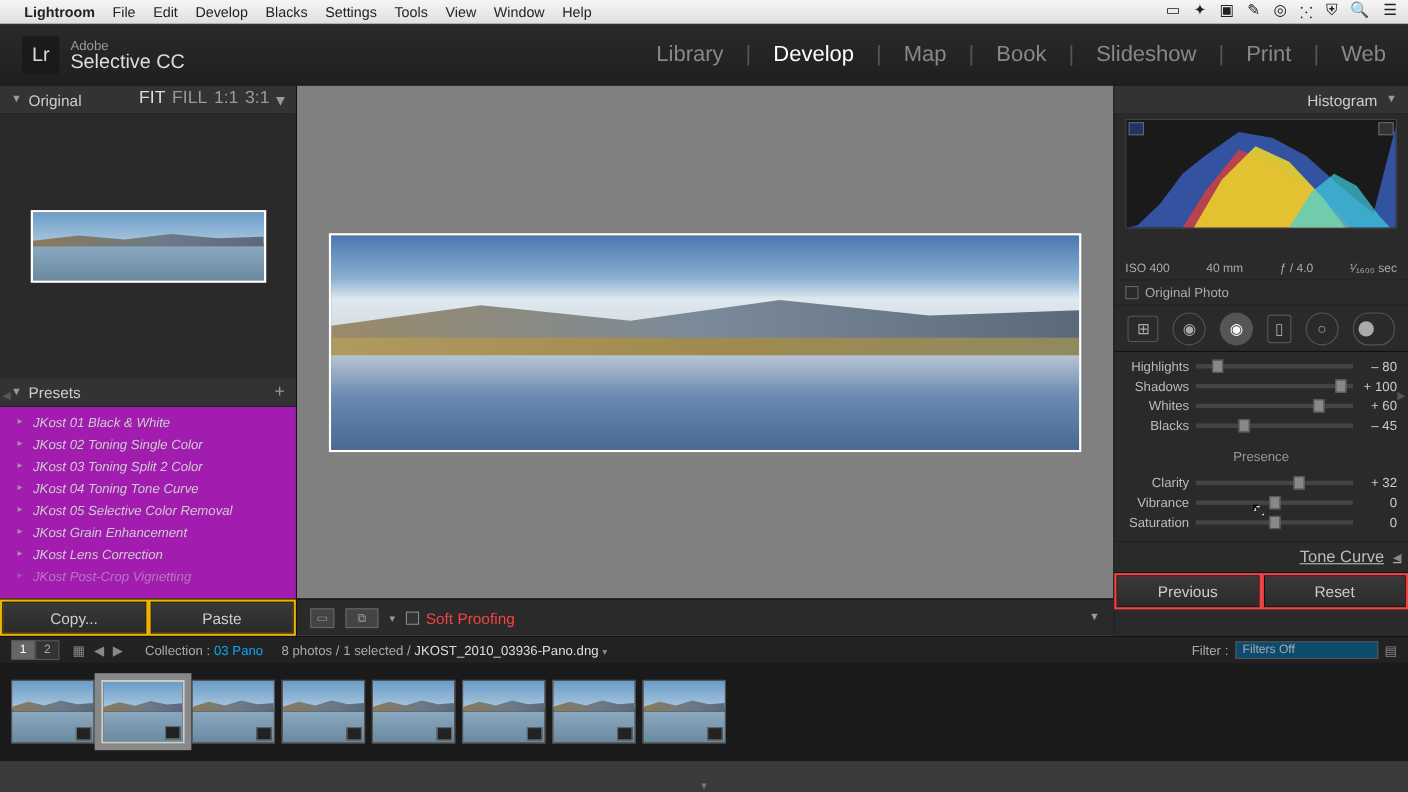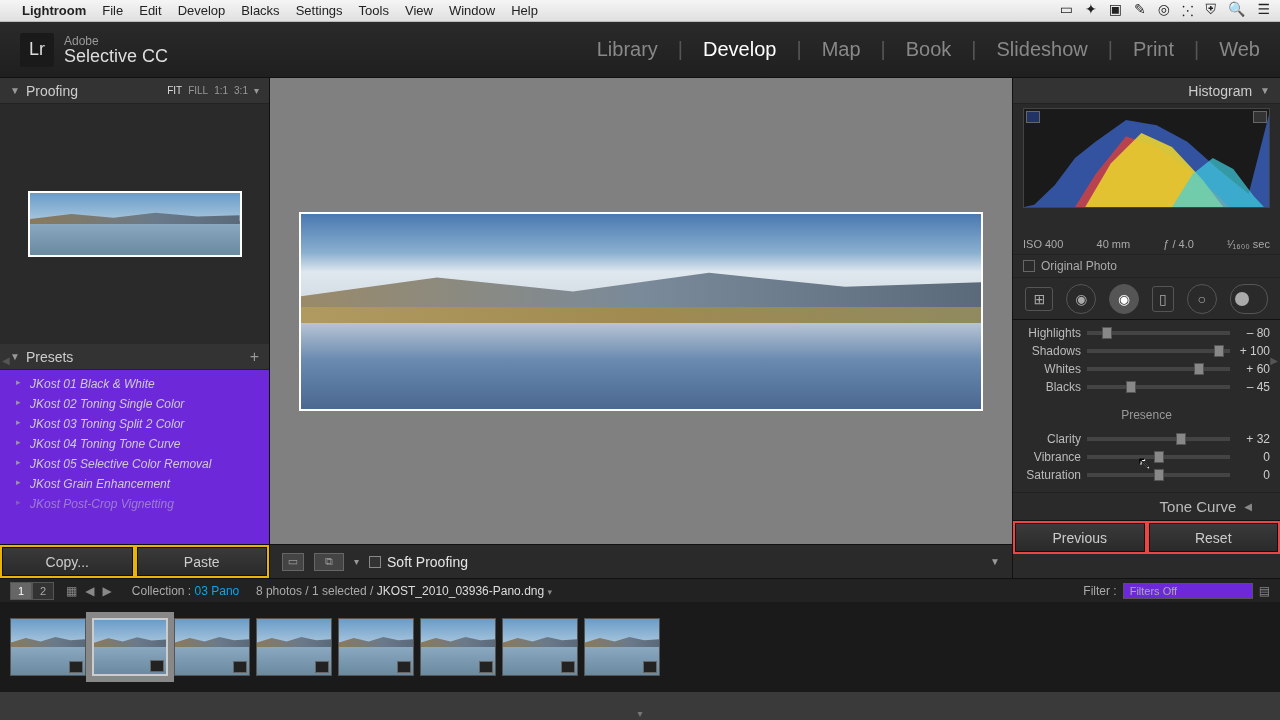--- a/index.html
+++ b/index.html
@@ -27,48 +27,48 @@
 
 .main { display: flex; height: 500px; }
 .left-panel, .right-panel { width: 270px; background: #2a2a2a; display: flex; flex-direction: column; }
 .left-panel { border-right: 1px solid #111; }
 .right-panel { border-left: 1px solid #111; width: 268px; }
 .center { flex: 1; background: #808080; display: flex; flex-direction: column; position: relative; }
 
 
 .panel-header { height: 26px; background: #333; display: flex; align-items: center; padding: 0 10px; font-size: 14px; color: #ccc; border-bottom: 1px solid #222; }
 .panel-header .tri { font-size: 10px; margin-right: 6px; color: #999; }
-.panel-header .zoom-opts { margin-left: auto; font-size: 10px; color: #999; display: flex; gap: 6px; }
+.panel-header .zoom-opts { margin-left: auto; font-size: 16px; color: #999; display: flex; gap: 6px; }
 .panel-header .right-tri { margin-left: auto; font-size: 10px; color: #999; }
 .panel-header .plus { margin-left: auto; color: #999; font-size: 16px; }
 
 
 .nav-body { height: 240px; background: #2a2a2a; display: flex; align-items: center; justify-content: center; }
 .nav-thumb { width: 214px; height: 66px; border: 2px solid #fff; background: #777; position: relative; overflow: hidden; }
 .land-sky { position:absolute; top:0; left:0; right:0; height:45%; background: linear-gradient(#6a9cc8,#a8c6dd); }
 .land-mtn { position:absolute; top:30%; left:0; right:0; height:20%; background: linear-gradient(90deg,#8a7a5a 0%, #6a7a8a 60%, #5a6a7a 100%); clip-path: polygon(0 60%, 20% 20%, 40% 50%, 60% 10%, 80% 40%, 100% 30%, 100% 100%, 0 100%); }
 .land-water { position:absolute; bottom:0; left:0; right:0; height:50%; background: linear-gradient(#8aa8c0,#6a8aa0); }
 
 
-.presets-body { flex: 1; background: #6d28d9; overflow: hidden; padding: 4px 0; }
+.presets-body { flex: 1; background: #a21caf; overflow: hidden; padding: 4px 0; }
 .preset-item { font-size: 12px; color: #ccc; padding: 3px 10px 3px 30px; font-style: italic; position: relative; cursor: pointer; }
 .preset-item::before { content: "▸"; position: absolute; left: 16px; top: 3px; color: #999; font-size: 9px; font-style: normal; }
 
 
 .copy-paste { display: flex; height: 34px; background: #eab308; border-top: 1px solid #111; }
 .cp-btn { flex: 1; display: flex; align-items: center; justify-content: center; font-size: 14px; color: #ccc; background: linear-gradient(#3a3a3a,#2a2a2a); border: 1px solid #111; margin: 2px; cursor: pointer; }
 
 
 .center-img-wrap { flex: 1; display: flex; align-items: center; justify-content: center; padding: 20px; }
 .center-img { width: 680px; height: 195px; background: #888; position: relative; overflow: hidden; box-shadow: 0 0 0 2px #fff; }
 
 
 .center-toolbar { height: 34px; background: #2a2a2a; display: flex; align-items: center; padding: 0 12px; gap: 10px; border-top: 1px solid #111; }
 .ct-icon { width: 22px; height: 18px; background: #444; border: 1px solid #666; display:flex; align-items:center; justify-content:center; font-size:11px; color:#999; }
-.soft-proof { display: flex; align-items: center; gap: 6px; font-size: 14px; color: #e5e5e5; }
+.soft-proof { display: flex; align-items: center; gap: 6px; font-size: 14px; color: #ef4444; }
 .sp-check { width:12px; height:12px; border:1px solid #888; background:#333; }
 .ct-dropdown { margin-left: auto; color: #999; font-size: 10px; }
 
 
 .histogram { height: 130px; padding: 4px 10px; }
 .histo-box { width: 100%; height: 100px; background: #1a1a1a; border: 1px solid #444; position: relative; overflow: hidden; }
 .histo-clip { position:absolute; top:2px; width:14px; height:12px; background:#333; border:1px solid #666; }
 .histo-clip.l { left:2px; background:#236; }
 .histo-clip.r { right:2px; }
 .histo-curve { position:absolute; bottom:0; left:0; right:0; }
@@ -87,35 +87,35 @@
 
 
 .sliders { padding: 6px 10px; font-size: 12px; }
 .slider-row { display: flex; align-items: center; margin-bottom: 4px; }
 .slider-row .label { width: 64px; text-align: right; color: #bbb; padding-right: 6px; }
 .slider-row .track { flex: 1; height: 4px; background: #444; position: relative; }
 .slider-row .handle { position: absolute; top: -4px; width: 10px; height: 12px; background: #888; border: 1px solid #555; transform: translateX(-50%); }
 .slider-row .val { width: 40px; text-align: right; color: #ccc; }
 .section-title { text-align: center; font-size: 12px; color: #999; margin: 4px 0; }
 
-.panel-sub { height: 28px; background: #2a2a2a; display:flex; align-items:center; justify-content:flex-end; padding:0 28px; font-size:15px; color:#bbb; border-top:1px solid #222; }
+.panel-sub { height: 28px; background: #2a2a2a; display:flex; align-items:center; justify-content:flex-end; padding:0 6px; font-size:15px; color:#bbb; border-top:1px solid #222;text-decoration:underline; }
 .panel-sub .tri-r { margin-left:8px; font-size:10px; color:#888; }
 
 
 .prev-reset { display: flex; height: 34px; background: #ef4444; border-top: 1px solid #111; }
 
 
 .filmstrip-bar { height: 24px; background: #222; display: flex; align-items: center; padding: 0 10px; font-size: 12px; color: #aaa; border-top: 1px solid #111; }
 .fb-seg { display:flex; gap:0; }
 .fb-page { width:22px; height:18px; background:#333; border:1px solid #555; display:flex; align-items:center; justify-content:center; font-size:11px; }
 .fb-page.active { background:#666; color:#fff; }
 .fb-icons { display:flex; gap:8px; margin:0 12px; font-size:12px; color:#888; }
 .fb-collection { margin-left: 8px; }
 .fb-filter { margin-left: auto; display:flex; align-items:center; gap:6px; }
-.fb-filter .dd { width:130px; height:16px; background:#6d28d9; border:1px solid #555; display:flex; align-items:center; padding:0 6px; font-size:11px; }
+.fb-filter .dd { width:130px; height:16px; background:#0c4a6e; border:1px solid #555; display:flex; align-items:center; padding:0 6px; font-size:11px; }
 
 
 .filmstrip { height: 90px; background: #1a1a1a; display: flex; align-items: center; padding: 8px 10px; gap: 6px; }
 .fs-thumb { width: 76px; height: 58px; background: #444; border: 1px solid #555; position: relative; overflow: hidden; }
 .fs-thumb.selected { border: 2px solid #ccc; box-shadow: 0 0 0 6px #888; }
 .fs-badge { position:absolute; bottom:2px; right:2px; width:14px; height:12px; background:#222; border:1px solid #666; }
 
 
 .collapse-h { position:absolute; width:16px; height:10px; left:50%; transform:translateX(-50%); color:#777; font-size:10px; text-align:center; }
 .collapse-top { top:0; }
@@ -181,21 +181,21 @@
   </div>
 </div>
 <div class="collapse-h collapse-top" style="top:78px;">▴</div>
 
 <div class="main">
   <div class="edge-tri edge-left">◀</div>
 
   <div class="left-panel">
     <div class="panel-header">
       <span class="tri">▼</span>
-      <span>Proofing</span>
+      <span>Original</span>
       <div class="zoom-opts">
         <span style="color:#ddd;">FIT</span>
         <span>FILL</span>
         <span>1:1</span>
         <span>3:1</span>
         <span>▾</span>
       </div>
     </div>
     <div class="nav-body">
       <div class="nav-thumb">
@@ -209,20 +209,21 @@
       <span>Presets</span>
       <span class="plus">+</span>
     </div>
     <div class="presets-body">
       <div class="preset-item">JKost 01 Black &amp; White</div>
       <div class="preset-item">JKost 02 Toning Single Color</div>
       <div class="preset-item">JKost 03 Toning Split 2 Color</div>
       <div class="preset-item">JKost 04 Toning Tone Curve</div>
       <div class="preset-item">JKost 05 Selective Color Removal</div>
       <div class="preset-item">JKost Grain Enhancement</div>
+      <div class="preset-item">JKost Lens Correction</div>
       <div class="preset-item" style="opacity:.5;">JKost Post-Crop Vignetting</div>
     </div>
     <div class="copy-paste">
       <div class="cp-btn">Copy...</div>
       <div class="cp-btn">Paste</div>
     </div>
   </div>
 
   <div class="center">
     <div class="center-img-wrap">

